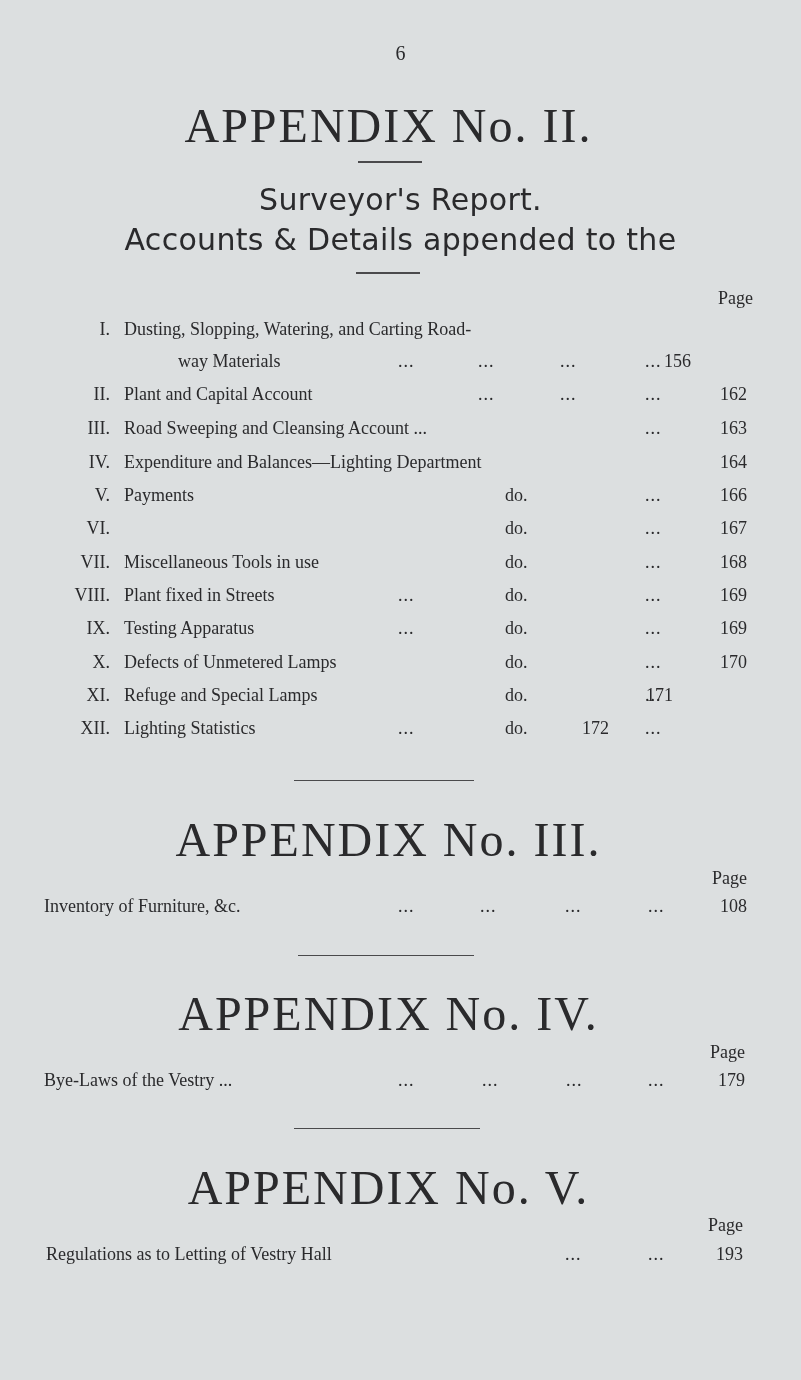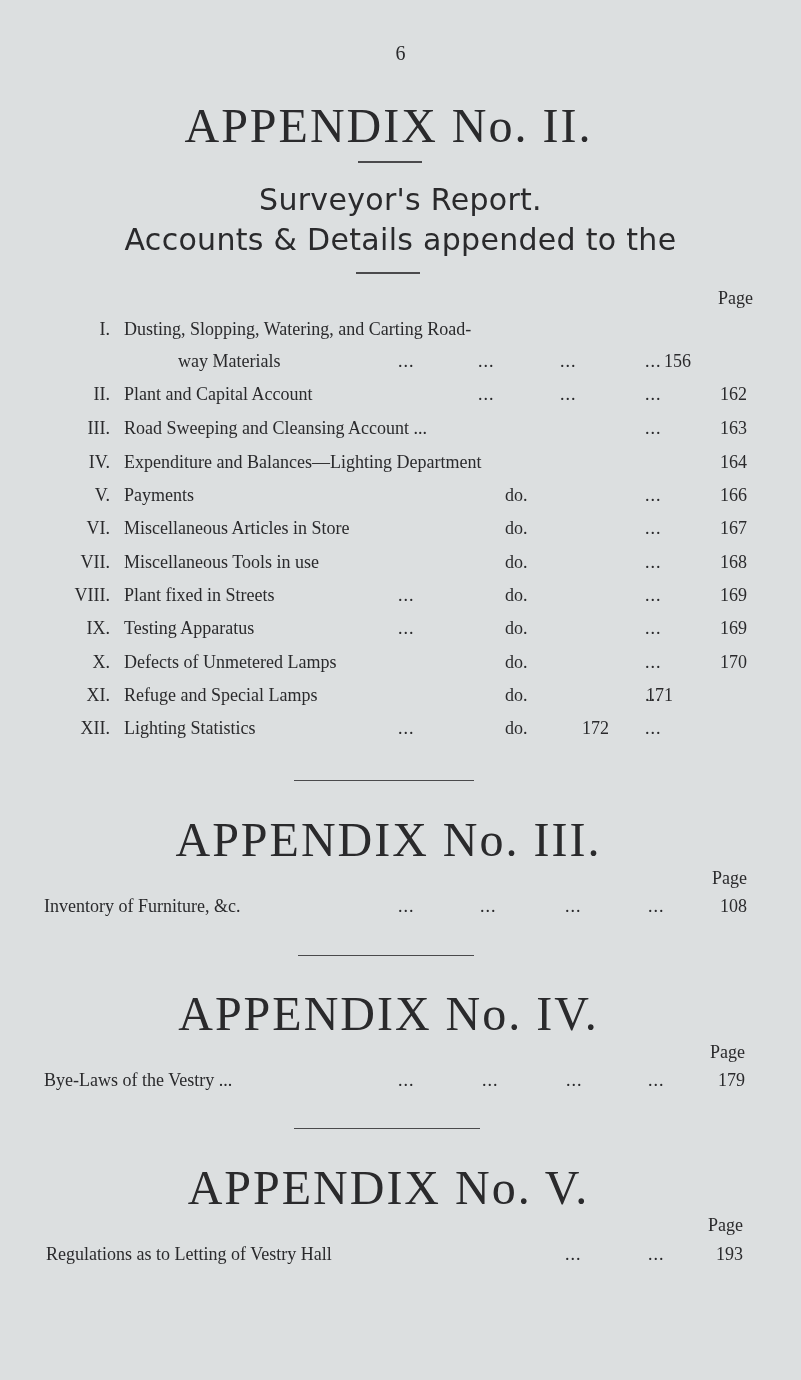--- a/index.html
+++ b/index.html
@@ -90,21 +90,20 @@
   <div class="abs row" style="left:0; width:801px; top:485px;">
     <span class="numeral">V.</span>
     <span class="desc">Payments</span>
     <span class="do">do.</span>
     <span class="dots" style="left:645px;">...</span>
     <span class="pg">166</span>
   </div>
 
   <div class="abs row" style="left:0; width:801px; top:518px;">
     <span class="numeral">VI.</span>
-    <span class="desc">Miscellaneous Articles in Store</span>
     <span class="do">do.</span>
     <span class="dots" style="left:645px;">...</span>
     <span class="pg">167</span>
   </div>
 
   <div class="abs row" style="left:0; width:801px; top:552px;">
     <span class="numeral">VII.</span>
     <span class="desc">Miscellaneous Tools in use</span>
     <span class="do">do.</span>
     <span class="dots" style="left:645px;">...</span>

